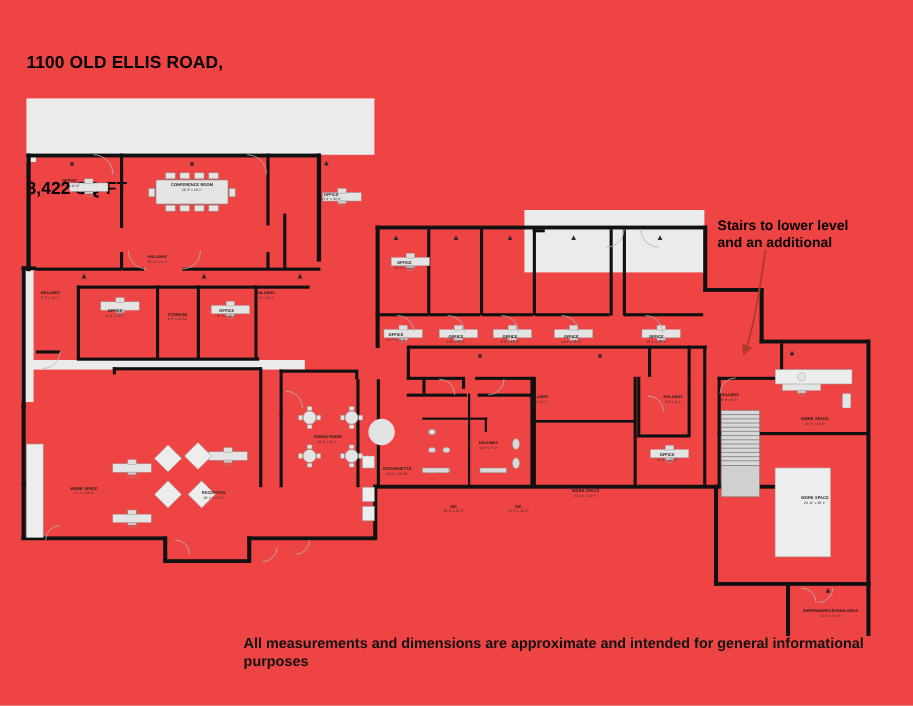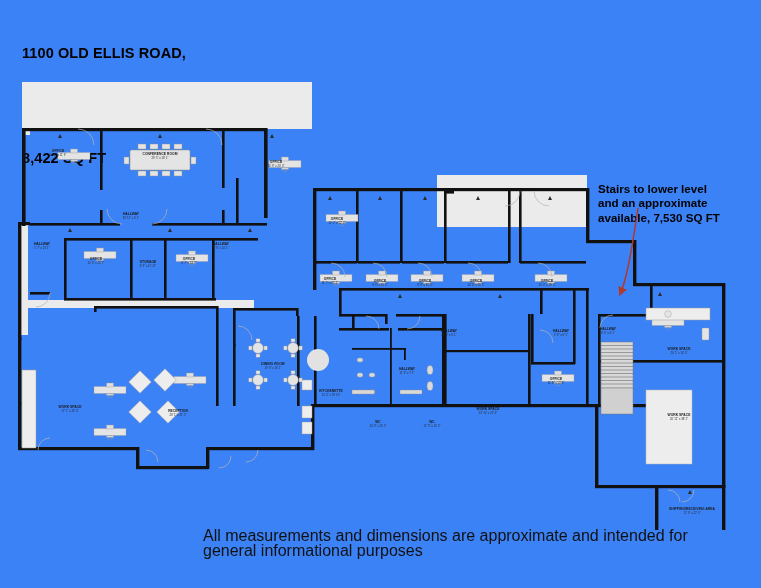--- a/index.html
+++ b/index.html
@@ -4,41 +4,41 @@
 <title>Floor Plan</title>
 <style>
   html,body{margin:0;padding:0;background:#ffffff;}
   body{
     width:761px;height:588px;
     font-family:"Liberation Sans", sans-serif;
     color:#111;
     overflow:hidden;
     position:relative;
   }
-  #sheet{position:relative;width:761px;height:588px;background:#3b82f6;}
+  #sheet{position:relative;width:761px;height:588px;background:#ef4444;}
 
   
   .title-block{
     position:absolute;left:22px;top:10px;
     font-weight:bold;font-size:14.5px;line-height:17.5px;
     letter-spacing:.1px;color:#000;
     white-space:pre;
   }
   .title-line{display:block;}
 
   
   .callout{
     position:absolute;left:598px;top:182px;width:150px;
     font-weight:bold;font-size:11.6px;line-height:14.4px;color:#000;
   }
 
   
   .disclaimer{
     position:absolute;left:203px;top:529px;width:528px;
-    font-weight:normal;font-size:16px;line-height:14.5px;color:#111;
+    font-weight:bold;font-size:12px;line-height:14.5px;color:#111;
   }
 
   
   #plan{position:absolute;left:0;top:60px;width:761px;height:470px;}
   #plan svg{display:block;}
 
   .lbl{
     font-family:"Liberation Sans", sans-serif;
     font-size:3.3px;font-weight:bold;fill:#1a1a1a;
     text-anchor:middle;letter-spacing:.05px;
@@ -54,22 +54,21 @@
 <div id="sheet">
 
   <div class="title-block">
     <span class="title-line">1100 OLD ELLIS ROAD,</span>
     <span class="title-line">MAIN FLOOR- UNIT 100</span>
     <span class="title-line">8,422 SQ FT</span>
   </div>
 
   <div class="callout">
     <div>Stairs to lower level</div>
-    <div>and an approximate</div>
-    <div>available, 7,530 SQ FT</div>
+    <div>and an additional</div>
   </div>
 
   <div class="disclaimer">
     <div>All measurements and dimensions are approximate and intended for general informational purposes</div>
   </div>
 
   <div id="plan">
   <svg viewBox="0 0 761 470" width="761" height="470" xmlns="http://www.w3.org/2000/svg">
 
     <defs>

